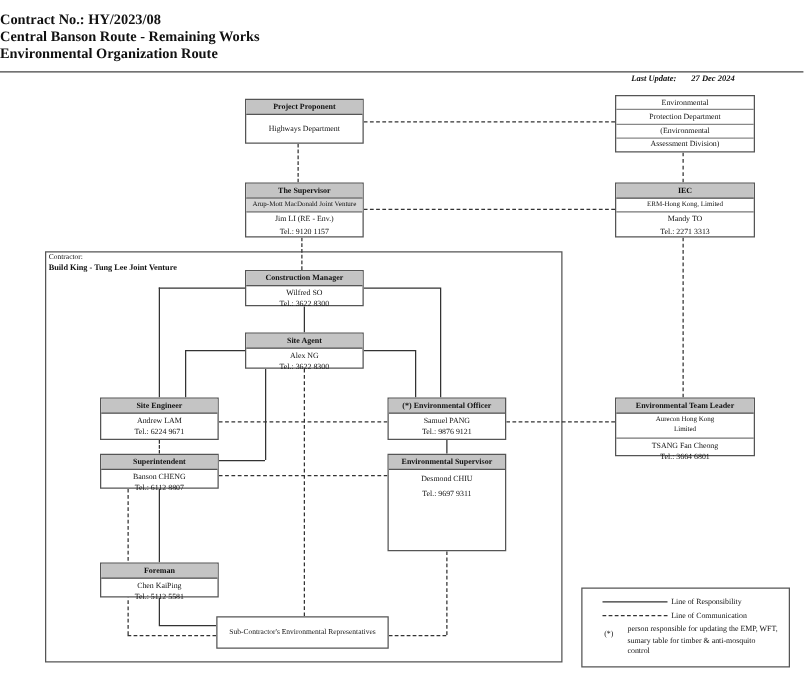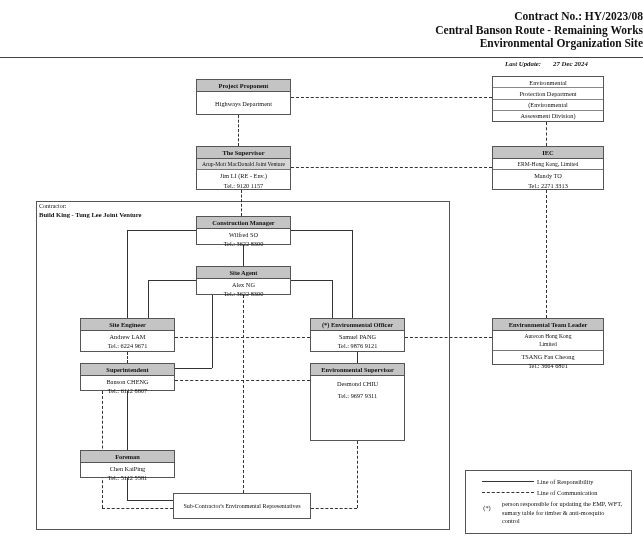--- a/index.html
+++ b/index.html
@@ -1,18 +1,18 @@
 <!DOCTYPE html>
 <html><head>
 <meta charset="utf-8">
 <style>
   html,body{margin:0;padding:0;background:#fff;}
   .page{position:relative;width:643px;height:544px;background:#ffffff;overflow:hidden;
         font-family:"Liberation Serif","DejaVu Serif",serif;color:#111;}
-  .title{position:absolute;left:0;top:10px;width:100%;text-align:right;
+  .title{position:absolute;left:0;top:10px;width:100%;text-align:left;
          font-weight:bold;font-size:11.5px;line-height:13.5px;font-family:Liberation Serif, serif;}
   .rule{position:absolute;left:0;top:57px;width:643px;border-top:1.4px solid #444;}
   .lastupdate{position:absolute;left:505px;top:60px;width:130px;display:flex;gap:12px;
               font-size:6.8px;font-weight:bold;font-style:italic;}
   
   .box{position:absolute;border:1px solid #555;background:#fff;display:flex;flex-direction:column;
        text-align:center;font-size:6.3px;line-height:1.45;box-sizing:border-box;}
   .hd{background:#c4c4c4;border-bottom:1px solid #555;font-weight:bold;font-size:6.4px;
       padding:1px 0;flex:0 0 auto;}
   .sub{border-bottom:1px solid #777;padding:1px 0;font-size:5.6px;flex:0 0 auto;}
@@ -43,21 +43,21 @@
   .lg-text{flex:1;text-align:left;line-height:1.35;padding-right:2px;}
 </style>
 </head>
 <body>
 
 <div class="page">
 
   <div class="title">
     <div>Contract No.: HY/2023/08</div>
     <div>Central Banson Route - Remaining Works</div>
-    <div>Environmental Organization Site</div>
+    <div>Environmental Organization Route</div>
   </div>
   <div class="rule"></div>
   <div class="lastupdate">
     <span>Last Update:</span>
     <span>27 Dec 2024</span>
   </div>
 
   <div class="container" style="left:36px;top:201px;width:414px;height:329px;">
     <div class="ctr-label">
       <div>Contractor:</div>

